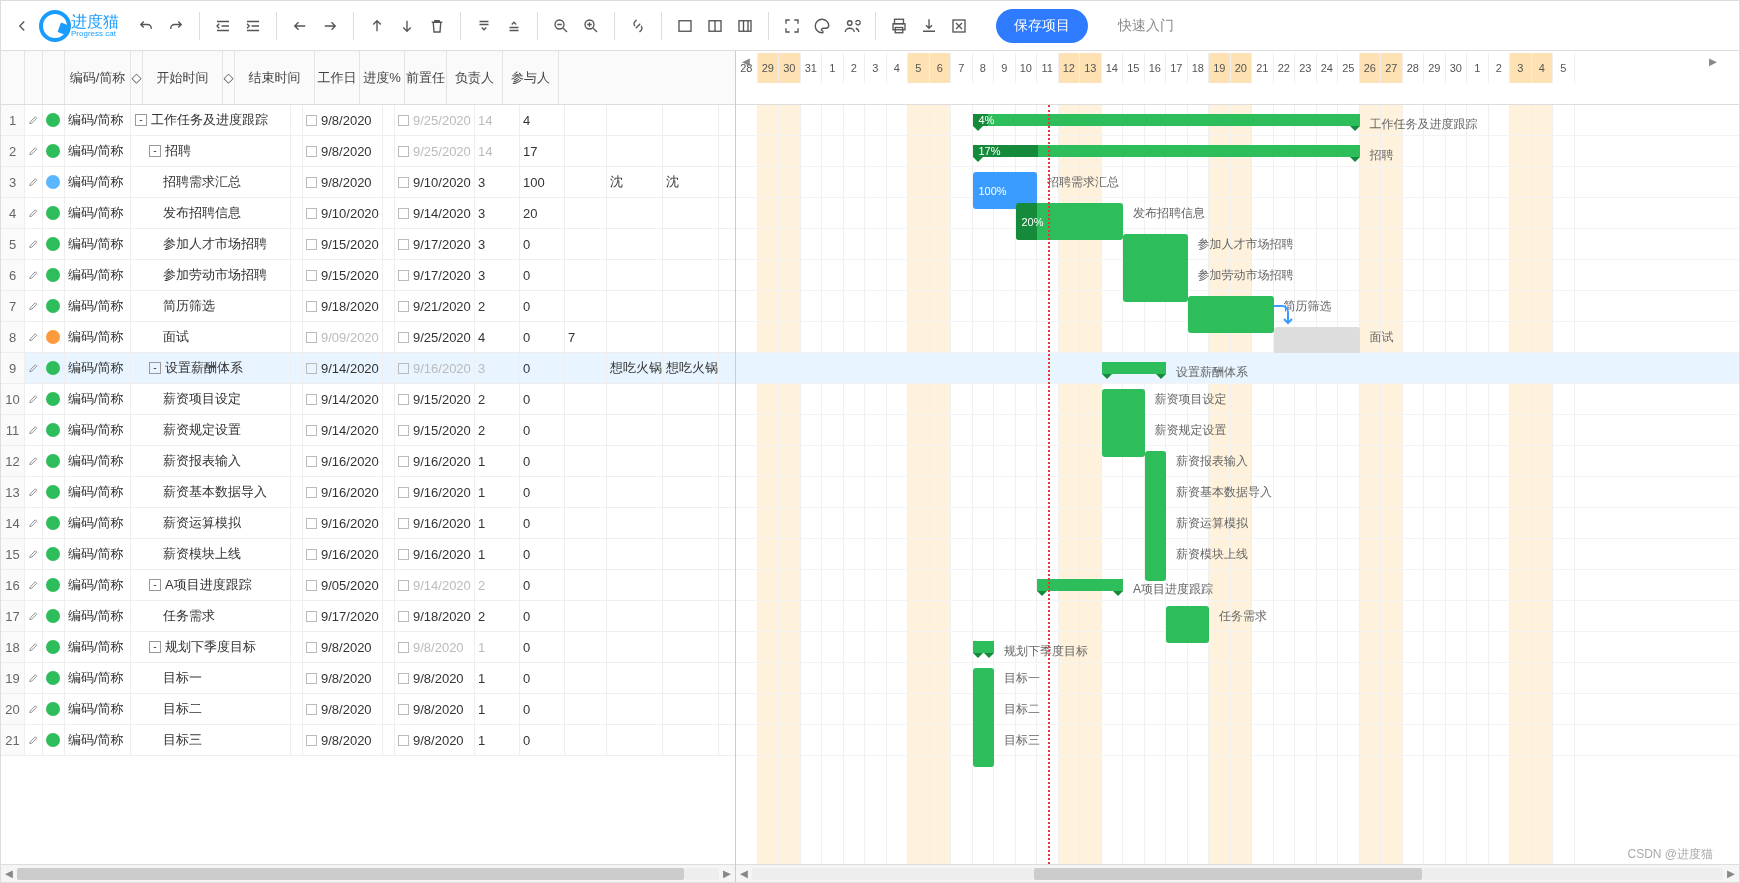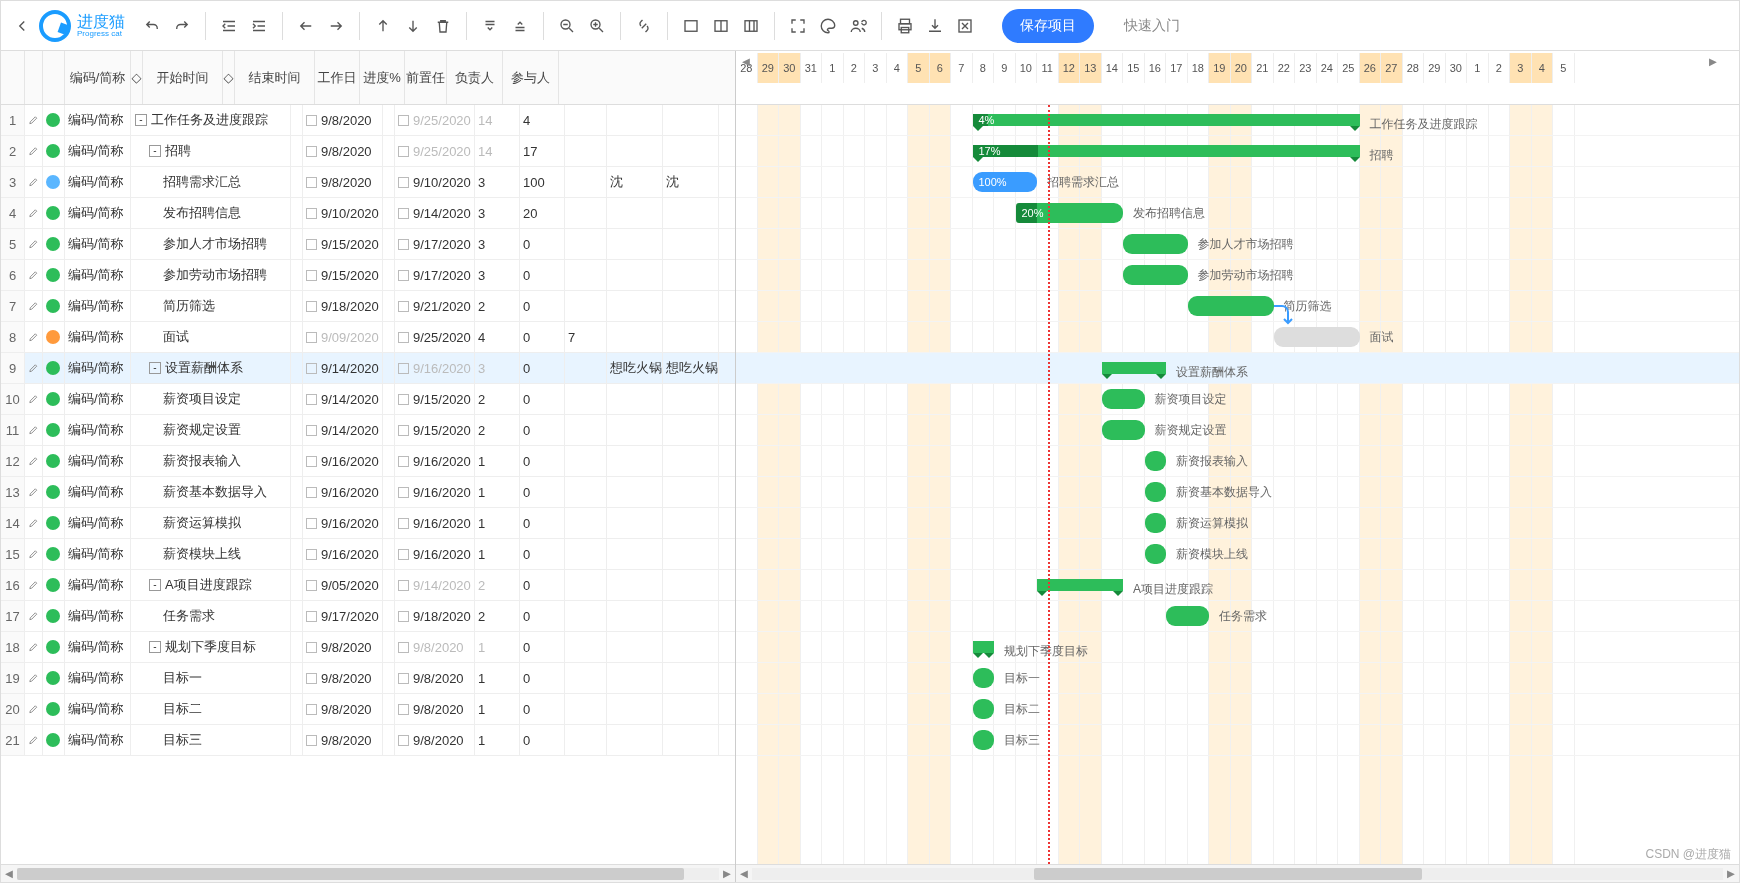--- a/index.html
+++ b/index.html
@@ -1,19 +1,19 @@
 <!DOCTYPE html>
 <html><head>
 <meta charset="utf-8">
 <style>
 *{box-sizing:border-box;margin:0;padding:0;font-family:"Microsoft YaHei",sans-serif;font-size:13px;color:#333}
 body{background:#fff}
 .app{width:1740px;height:883px;display:flex;flex-direction:column;border:1px solid #ddd}
 .toolbar{height:50px;display:flex;align-items:center;padding:0 8px;border-bottom:1px solid #ddd;gap:4px}
-.logo{display:flex;align-items:center;gap:6px;margin-right:10px}
+.logo{display:flex;align-items:center;margin-right:10px}
 .logo-circle{width:32px;height:32px;border-radius:50%;border:4px solid #1a9cff;position:relative}
 .logo-circle::after{content:"";position:absolute;right:-2px;bottom:4px;width:10px;height:10px;background:#1a9cff;border-radius:0 0 50% 0;transform:rotate(20deg)}
 .logo-txt{line-height:1}
 .logo-cn{font-size:16px;color:#1a9cff;font-weight:500}
 .logo-en{font-size:8px;color:#1a9cff}
 .sep{width:1px;height:28px;background:#ddd;margin:0 6px}
 .ticon{width:26px;height:26px;display:flex;align-items:center;justify-content:center;color:#555;cursor:pointer;border-radius:3px}
 .ticon svg{width:18px;height:18px;stroke:#555;fill:none;stroke-width:1.8}
 .btn-primary{background:#2f7bff;color:#fff;border:none;padding:8px 18px;border-radius:18px;font-size:14px;cursor:pointer;margin-left:20px}
 .btn-ghost{background:#fff;color:#888;border:none;padding:8px 18px;border-radius:18px;font-size:14px;cursor:pointer;margin-left:8px}
@@ -55,37 +55,37 @@
 .day{width:21.5px;flex-shrink:0;display:flex;align-items:center;justify-content:center;font-size:11px;color:#555;border-right:1px solid #eee}
 .day.wk{background:#ffe2b3}
 .gbody2{flex:1;position:relative;overflow:hidden}
 .daycols{position:absolute;inset:0;display:flex}
 .daycol{width:21.5px;flex-shrink:0;border-right:1px solid #f0f0f0}
 .daycol.wk{background:#fff2dc}
 .rows{position:absolute;inset:0}
 .grow2{height:31px;position:relative;border-bottom:1px solid #f3f3f3}
 .grow2.hl{background:#e8f4ff}
 .today{position:absolute;top:0;bottom:0;border-left:2px dotted #e33;z-index:2}
-.bar{position:absolute;height:20px;top:5px;border-radius:9px;display:flex;align-items:center}
+.bar{position:absolute;height:37px;top:5px;border-radius:3px;display:flex;align-items:center}
 .bar-sum{background:#2dbd5a;height:12px;top:9px;border-radius:0}
 .bar-sum::before,.bar-sum::after{content:"";position:absolute;bottom:-5px;width:0;height:0;border-top:5px solid #158a3a;border-left:5px solid transparent;border-right:5px solid transparent}
 .bar-sum::before{left:0}.bar-sum::after{right:0}
 .sum-fill{position:absolute;left:0;top:0;bottom:0;background:#158a3a}
 .bar-task{background:#2dbd5a}
 .bar-done{background:#3a9cff}
 .task-fill{position:absolute;left:0;top:0;bottom:0;background:#158a3a;border-radius:3px 0 0 3px}
 .bar-un{background:#ddd}
 .bar-lbl{position:absolute;left:100%;margin-left:10px;white-space:nowrap;font-size:12px;color:#666;top:2px}
 .pct{position:absolute;font-size:11px;color:#fff;left:6px}
 .link{position:absolute;z-index:1}
 .hscroll{height:18px;border-top:1px solid #ddd;display:flex;align-items:center;background:#f5f5f5}
 .sc-l,.sc-r{width:16px;text-align:center;color:#888;cursor:pointer}
 .sc-track{flex:1;height:12px;background:#eee;position:relative}
 .sc-thumb{position:absolute;height:100%;background:#ccc;border-radius:2px}
-.footer{position:absolute;right:9px;bottom:20px;font-size:12px;color:#aaa}
+.footer{position:absolute;right:27px;bottom:20px;font-size:12px;color:#aaa}
 </style>
 </head>
 <body>
 
 <div class="app">
   <div class="toolbar">
     <div class="ticon">
         <svg viewBox="0 0 24 24">
           <path d="M15 6l-6 6 6 6"></path>
         </svg>

